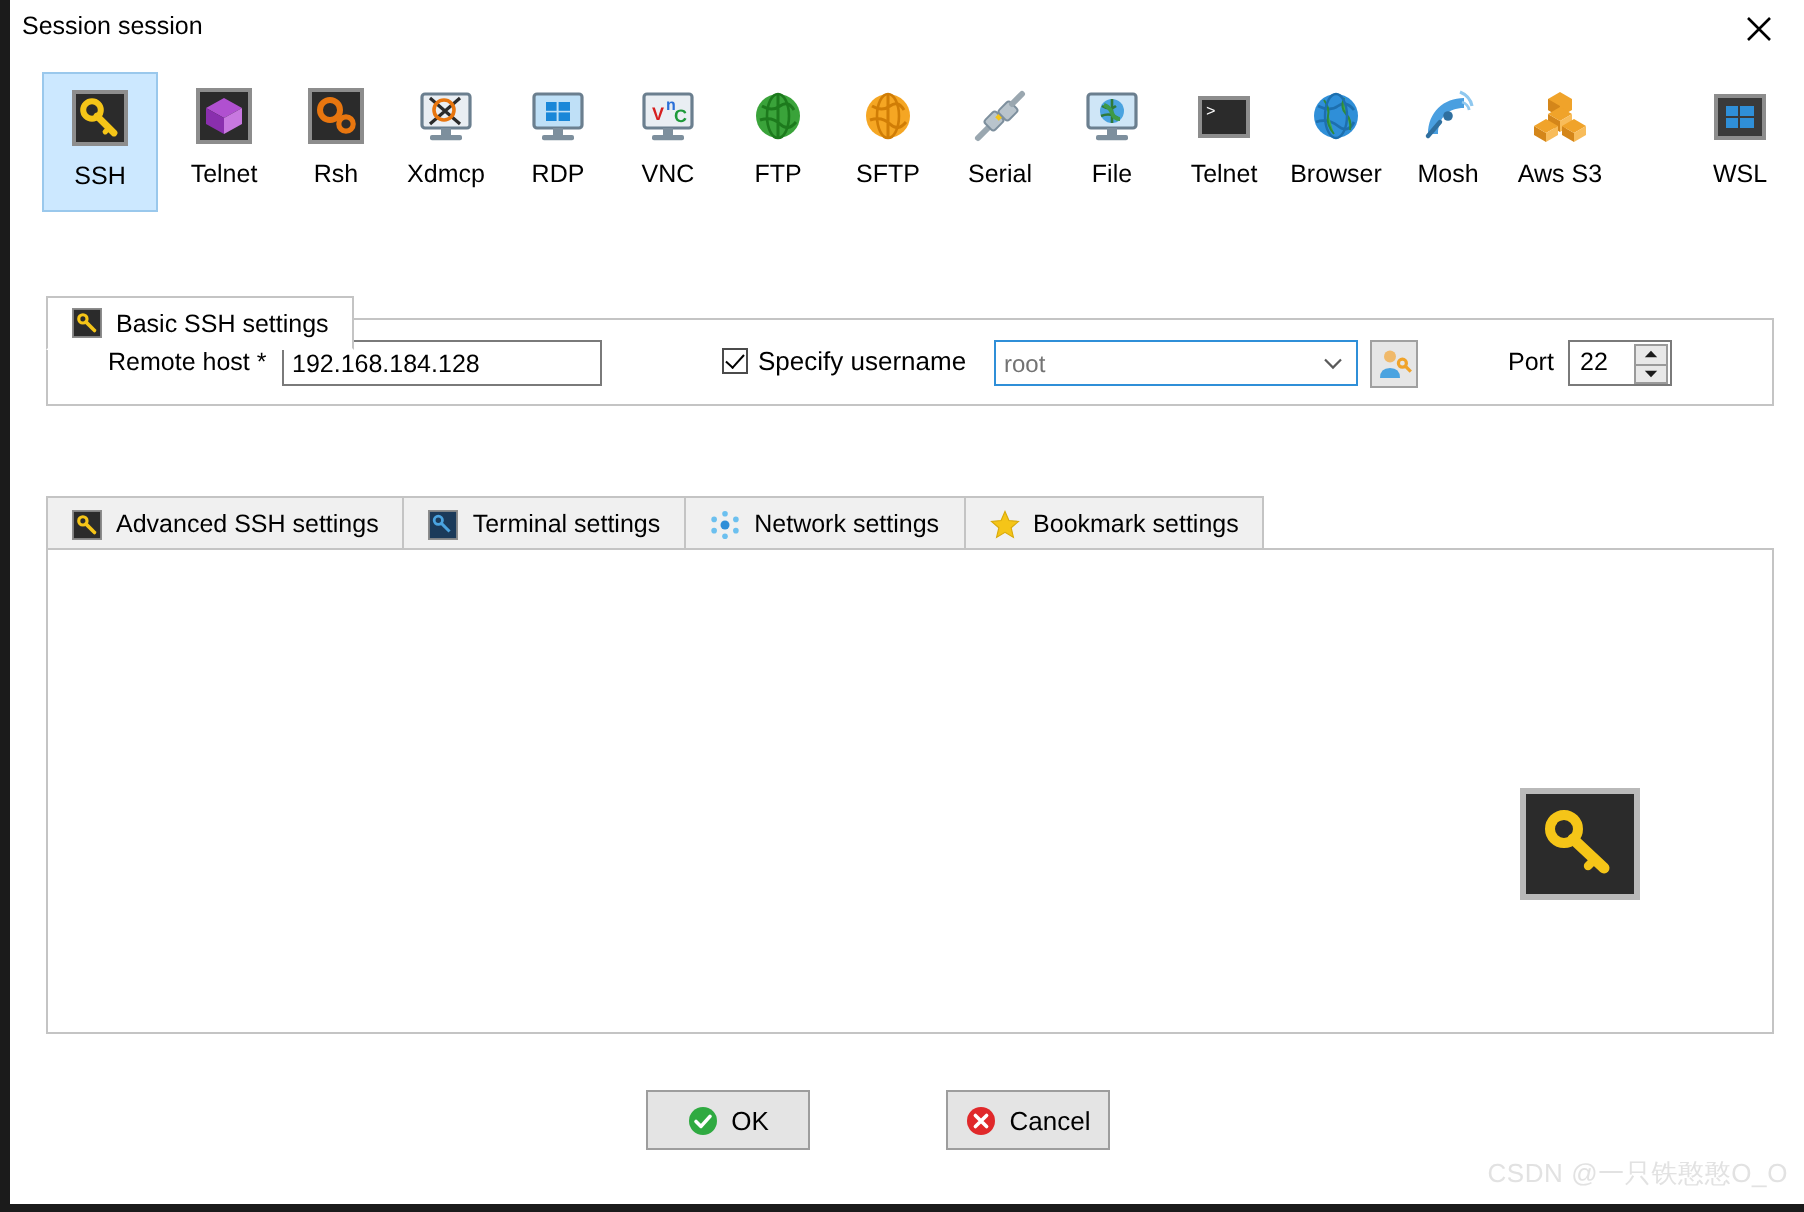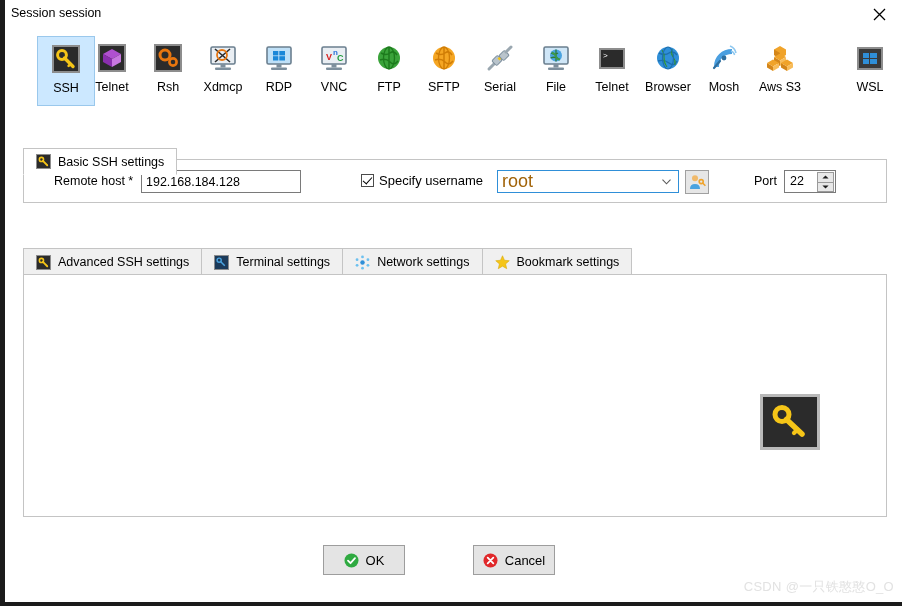--- a/index.html
+++ b/index.html
@@ -174,22 +174,22 @@
     border: 1px solid #2f8fd8;
     background: #ffffff;
     height: 23px;
   }
   .combo input {
     border: none;
     outline: none;
     width: calc(100% - 22px);
     height: 21px;
     font-family: "Liberation Sans", sans-serif;
-    font-size: 18px;
-    color: #a16207;
+    font-size: 12px;
+    color: #737373;
     padding: 0 4px;
     background: transparent;
     box-sizing: border-box;
   }
   .combo-arrow {
     position: absolute;
     right: 4px; top: 0;
     width: 16px; height: 21px;
     display: flex; align-items: center; justify-content: center;
     cursor: pointer;
@@ -329,21 +329,21 @@
     <div class="titlebar-text">Session session</div>
     <div class="close-btn">
       <svg width="13" height="13" viewBox="0 0 13 13">
         <path d="M1,1 L12,12 M12,1 L1,12" stroke="#000" stroke-width="1.3" fill="none"></path>
       </svg>
     </div>
   </div>
 
   <div class="type-bar">
 
-    <div class="type-item selected" style="left:32px;">
+    <div class="type-item selected" style="left:16px;">
       <svg class="type-ico" viewBox="0 0 32 32">
         <rect x="3" y="3" width="26" height="26" fill="#2b2b2b" stroke="#8d8d8d" stroke-width="2"></rect>
         <circle cx="12" cy="12" r="4.4" fill="none" stroke="#f5c518" stroke-width="3"></circle>
         <circle cx="11.2" cy="11" r="1.3" fill="#2b2b2b"></circle>
         <path d="M14.5 15 L23 23.5" stroke="#f5c518" stroke-width="3.4" stroke-linecap="round"></path>
         <path d="M20.5 21 L18.6 22.9" stroke="#f5c518" stroke-width="2.6" stroke-linecap="round"></path>
       </svg>
       <div class="type-label">SSH</div>
     </div>
 

